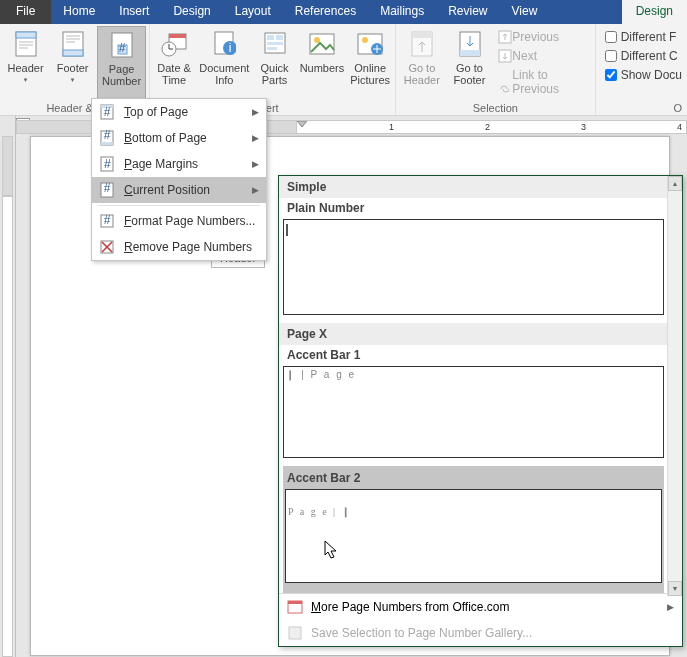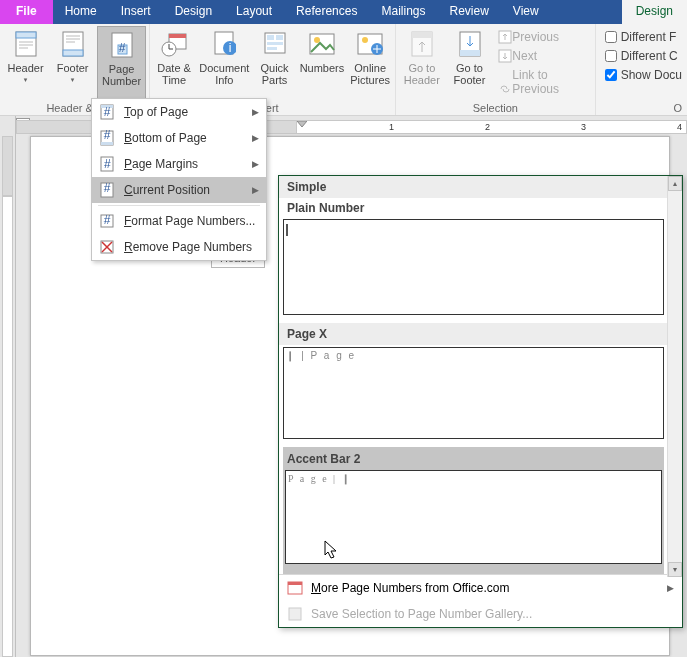--- a/index.html
+++ b/index.html
@@ -1,21 +1,21 @@
 <!DOCTYPE html>
 <html><head>
 <meta charset="utf-8">
 <style>
   * { box-sizing: border-box; margin: 0; padding: 0; font-family: "Segoe UI", Tahoma, sans-serif; font-size: 12px; }
   body { background: #fff; width: 687px; height: 657px; overflow: hidden; position: relative; user-select: none; }
 
   
   .tabs { background: #2b579a; height: 24px; display: flex; align-items: stretch; color: #fff; }
   .tab { padding: 4px 12px; cursor: default; }
-  .tab.file { background: #d946ef; color: #fff; font-weight: bold; padding: 4px 16px; }
+  .tab.file { background: #404040; color: #fff; font-weight: normal; padding: 4px 16px; }
   .context-tab-wrap { margin-left: auto; display: flex; }
   .context-tab { color: #0a6332; background: #f3f3f3; padding: 4px 14px; }
 
   
   .ribbon { background: #f3f3f3; border-bottom: 1px solid #d4d4d4; height: 92px; display: flex; }
   .rgroup { border-right: 1px solid #e1e1e1; padding: 2px 3px 0 3px; display: flex; flex-direction: column; }
   .rgroup-items { display: flex; flex: 1; gap: 2px; }
   .rgroup-label { text-align: center; color: #666; font-size: 11px; height: 14px; line-height: 14px; }
   .big-btn { display: flex; flex-direction: column; align-items: center; width: 50px; padding: 2px 2px 0 2px; text-align: center; line-height: 1.1; gap: 2px; }
   .big-btn.pressed { background: #c5c5c5; border: 1px solid #a5a5a5; }
@@ -64,21 +64,21 @@
   .gallery-scroll .sb-down { position:absolute; bottom:0; left:0; right:0; }
   .cat-header { background:#ededed; padding:4px 8px; font-weight:bold; color:#444; }
   .item-label { padding:3px 8px 2px 4px; font-weight:bold; color:#444; }
   .gallery-body { padding:0 18px 0 4px; }
   .preview { border:1px solid #333; margin:2px 0 8px 0; background:#fff; }
   .preview-plain { height:96px; position:relative; }
   .preview-plain .cursor { position:absolute; left:2px; top:4px; width:2px; height:12px; background:#555; }
   .preview-ab1 { height:92px; position:relative; }
   .preview-ab1 .content { position:absolute; left:2px; top:2px; font-family:Liberation Sans, sans-serif; letter-spacing:2px; color:#888; font-size:10px; }
   .preview-ab2 { height:94px; position:relative; }
-  .preview-ab2 .content { position:absolute; left:2px; top:2px; font-family:serif; letter-spacing:2px; color:#888; font-size:10px; }
+  .preview-ab2 .content { position:absolute; left:2px; top:16px; font-family:serif; letter-spacing:2px; color:#888; font-size:10px; }
   .preview-wrap.hl { background:#c5c5c5; padding:2px; }
   .gallery-footer { border-top:1px solid #d8d8d8; }
   .gallery-footer-item { display:flex; align-items:center; gap:8px; padding:5px 8px; }
   .gallery-footer-item.disabled { color:#aaa; }
   .gallery-footer-item .lbl u { text-decoration: underline; }
   .gallery-footer-item .arrow { margin-left:auto; font-size:9px; color:#666; }
 
   
   .mouse { position:absolute; left:324px; top:540px; z-index:40; width:14px; height:20px; }
 
@@ -379,20 +379,21 @@
   <div class="cat-header">Simple</div>
   <div class="gallery-body">
     <div class="item-label">Plain Number</div>
     <div class="preview preview-plain">
       <div class="cursor"></div>
     </div>
   </div>
 
   <div class="cat-header">Page X</div>
   <div class="gallery-body">
+    <div class="item-label">Accent Bar 1</div>
     <div class="preview preview-ab1">
       <div class="content">❙ | P a g e</div>
     </div>
 
     <div class="preview-wrap hl">
       <div class="item-label" style="padding-left:2px">Accent Bar 2</div>
       <div class="preview preview-ab2">
         <div class="content">P a g e  | ❙</div>
       </div>
     </div>

